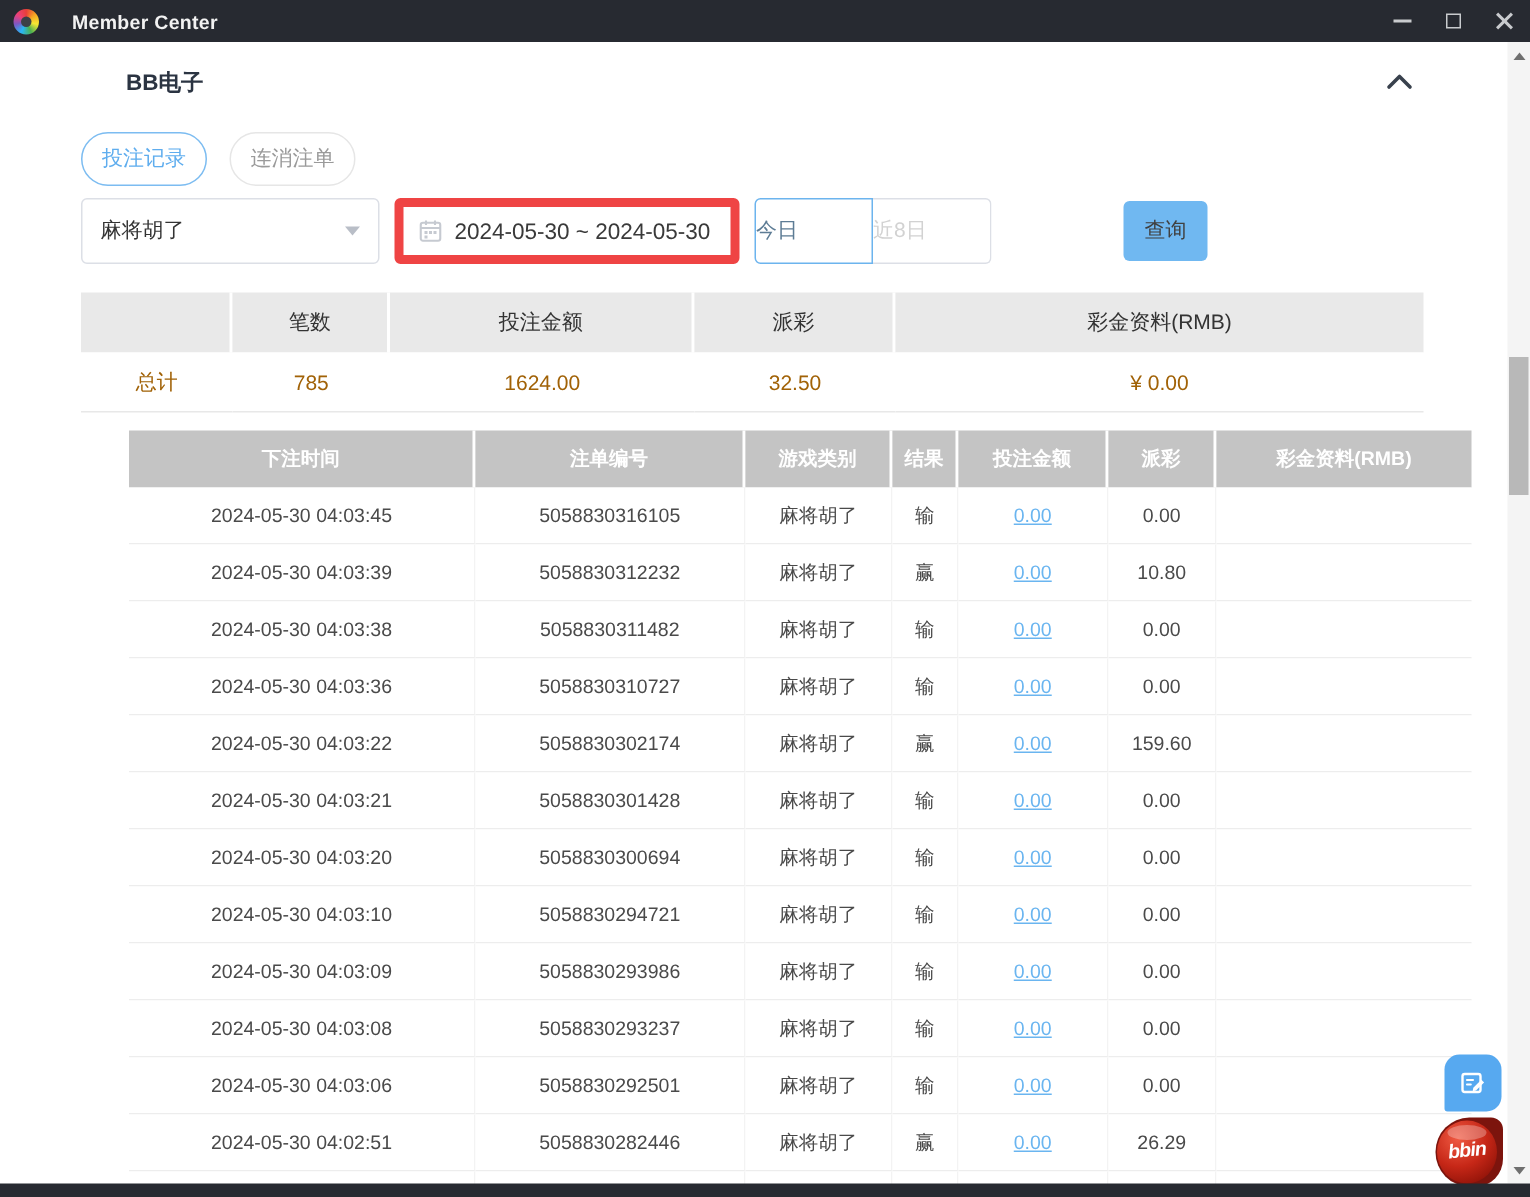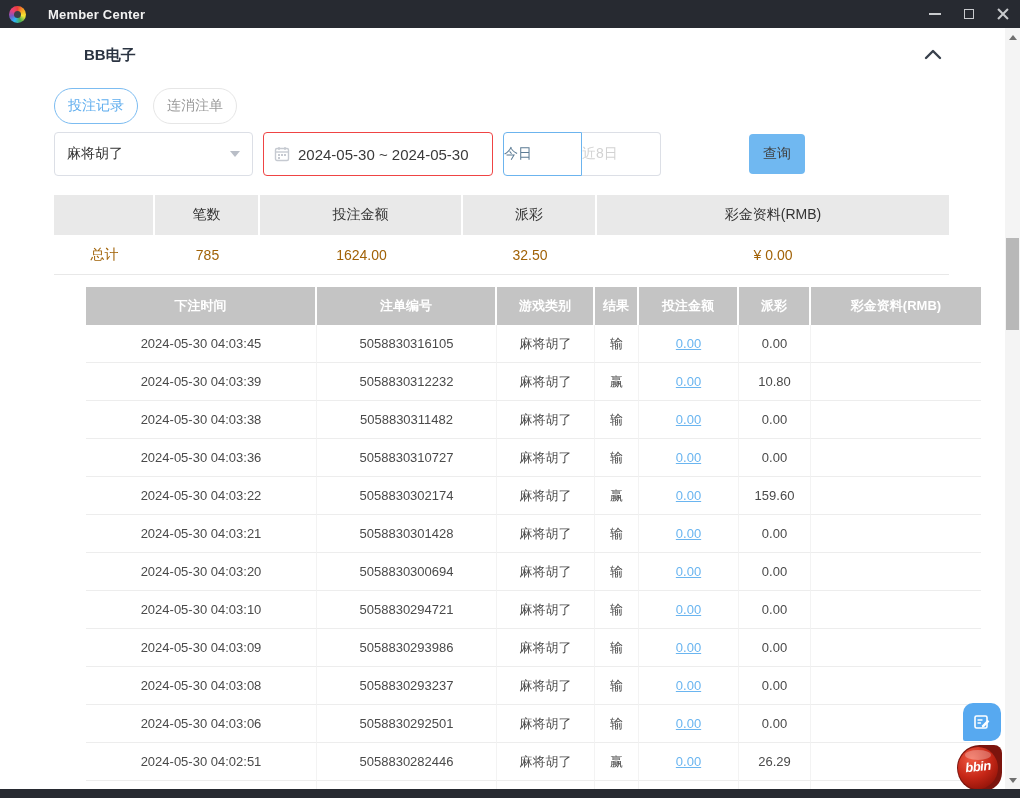--- a/index.html
+++ b/index.html
@@ -31,21 +31,21 @@
   .tab { position:absolute; top:88px; height:36px; width:84px; border-radius:18px; background:#fff;
          display:flex; align-items:center; justify-content:center; font-size:14px; cursor:pointer; }
   .tab.active { left:54px; border:1px solid #7cbcf1; color:#5fadee; }
   .tab.inactive { left:153px; border:1px solid #e6e6e6; color:#9a9a9a; }
 
   
   .select-box { position:absolute; left:54px; top:132px; width:199px; height:44px; border:1px solid #dcdfe6;
                 border-radius:4px; display:flex; align-items:center; padding:0 12px; font-size:14px; color:#333; cursor:pointer; }
   .select-caret { margin-left:auto; width:0; height:0; border-left:5px solid transparent;
                   border-right:5px solid transparent; border-top:6px solid #b9bec7; }
-  .date-box { position:absolute; left:263px; top:132px; width:230px; height:44px; border:1px solid #ef4444;
+  .date-box { position:absolute; left:263px; top:132px; width:230px; height:44px; border:6px solid #ef4444;
               border-radius:4px; display:flex; align-items:center; padding:0 10px; font-size:15px; color:#3a3a3a; cursor:pointer; }
   .date-box svg { margin-right:8px; flex:none; }
   .quick-group { position:absolute; left:503px; top:132px; height:44px; display:flex; }
   .quick-btn { width:79px; height:44px; border:1px solid #dcdfe6; border-left:none; background:#fff;
                display:flex; align-items:center; justify-content:flex-start; font-size:14px; color:#d2d2d2; cursor:pointer; }
   .quick-btn:first-child { border-left:1px solid #dcdfe6; border-radius:4px 0 0 4px; }
   .quick-btn:last-child { border-radius:0 4px 4px 0; }
   .quick-btn.active { border:1px solid #6cb4ee; color:#5d7c95; }
   .search-btn { position:absolute; left:749px; top:134px; width:56px; height:40px; background:#70b8f1; border:none;
                 border-radius:4px; color:#404040; font-size:14px; cursor:pointer; font-family:inherit; }

